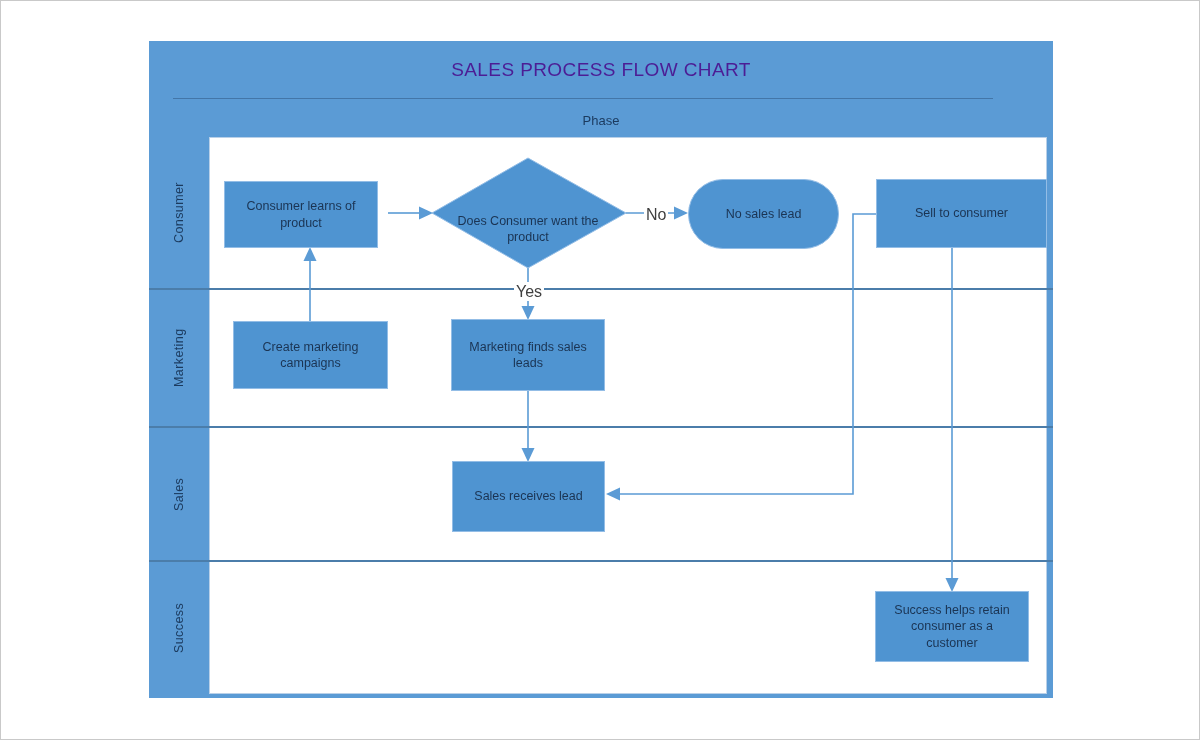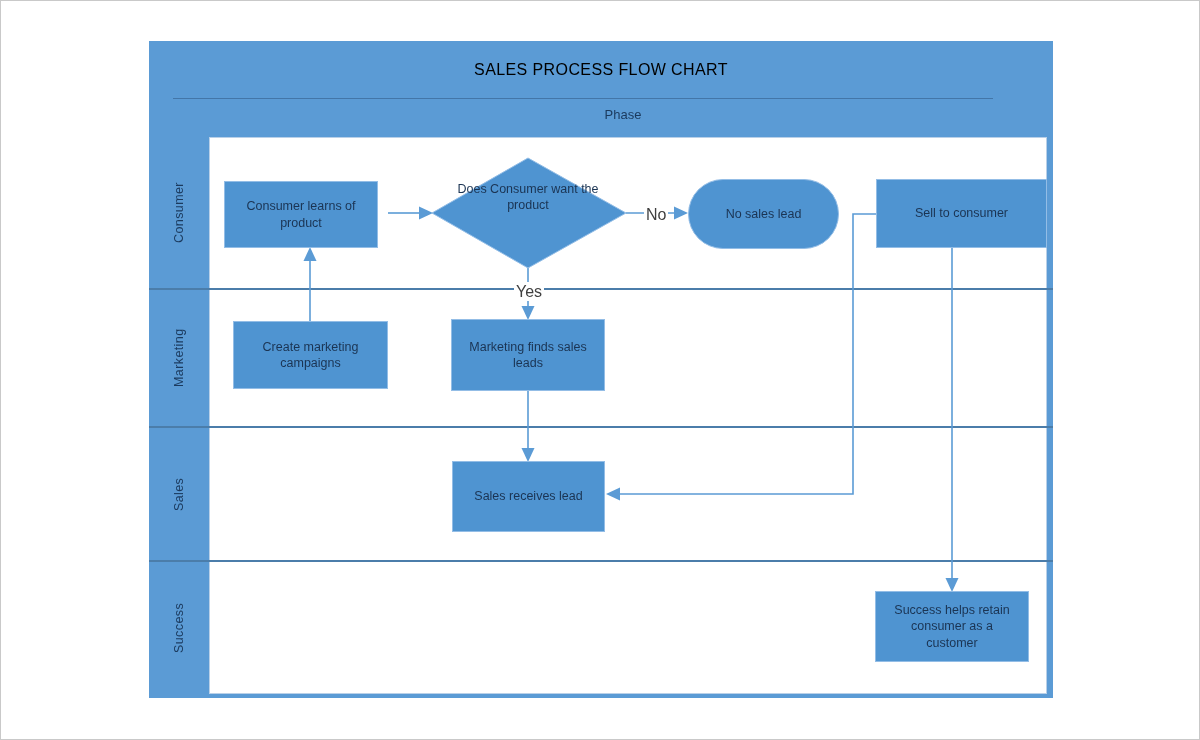--- a/index.html
+++ b/index.html
@@ -17,29 +17,29 @@
   }
   .diagram{
     position:absolute;left:148px;top:40px;width:904px;height:657px;
     background:#5b9bd5;
   }
   .title-band{
     position:absolute;left:0;top:0;width:904px;height:57px;
     display:flex;align-items:center;justify-content:center;
   }
   .title-text{
-    color:#000000;font-size:16px;letter-spacing:.4px;font-weight:500;
+    color:#4c1d95;font-size:19px;letter-spacing:.4px;font-weight:500;
   }
   .title-sep{
     position:absolute;left:24px;top:57px;width:820px;height:1px;
     background:rgba(28,58,94,.38);
   }
   .phase-band{
-    position:absolute;left:0;top:51px;width:904px;height:45px;
-    display:flex;align-items:center;justify-content:center;padding-left:22px;
+    position:absolute;left:0;top:57px;width:904px;height:45px;
+    display:flex;align-items:center;justify-content:center;
   }
   .phase-text{color:#1b3a5e;font-size:13px;}
   .lanes-area{
     position:absolute;left:60px;top:96px;width:838px;height:557px;
     background:#ffffff;
     border:1px solid #b9d0e8;box-sizing:border-box;
   }
   .lane-line{
     position:absolute;left:0;width:904px;height:2px;
     background:#4b7daa;z-index:3;
@@ -59,21 +59,21 @@
     border:1px solid #93bde6;
     box-sizing:border-box;
     display:flex;align-items:center;justify-content:center;
     text-align:center;
     color:#1b3453;font-size:12.5px;line-height:1.3;
     padding:4px 8px;
   }
   .node.pill{border-radius:35px;justify-content:center;}
   .diamond-label{
     position:absolute;z-index:6;width:150px;
-    display:flex;align-items:flex-start;justify-content:center;text-align:center;
+    display:flex;align-items:flex-end;justify-content:center;text-align:center;
     color:#1b3453;font-size:12.5px;line-height:1.3;
   }
   .edge-label{
     position:absolute;z-index:7;
     background:#ffffff;color:#3f3f3f;font-size:16px;
     padding:0 2px;line-height:1.2;
   }
 </style>
 </head>
 <body>

